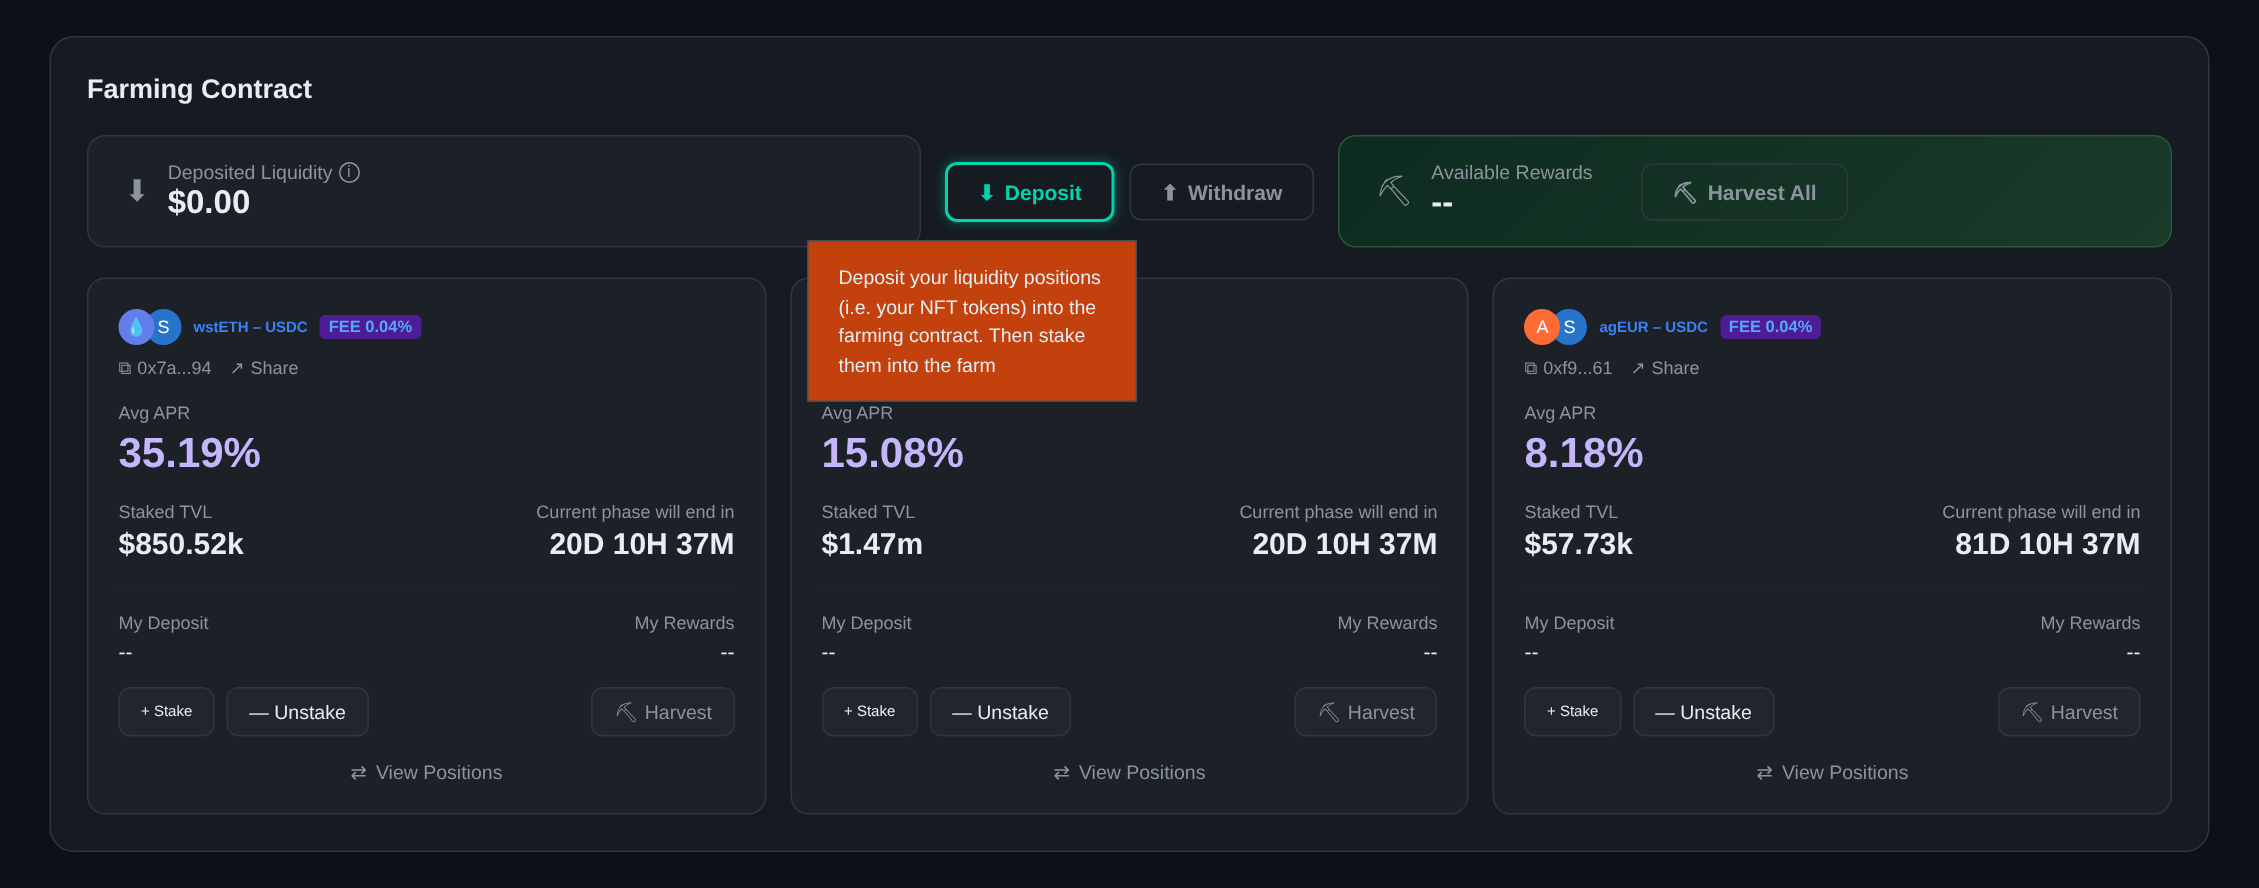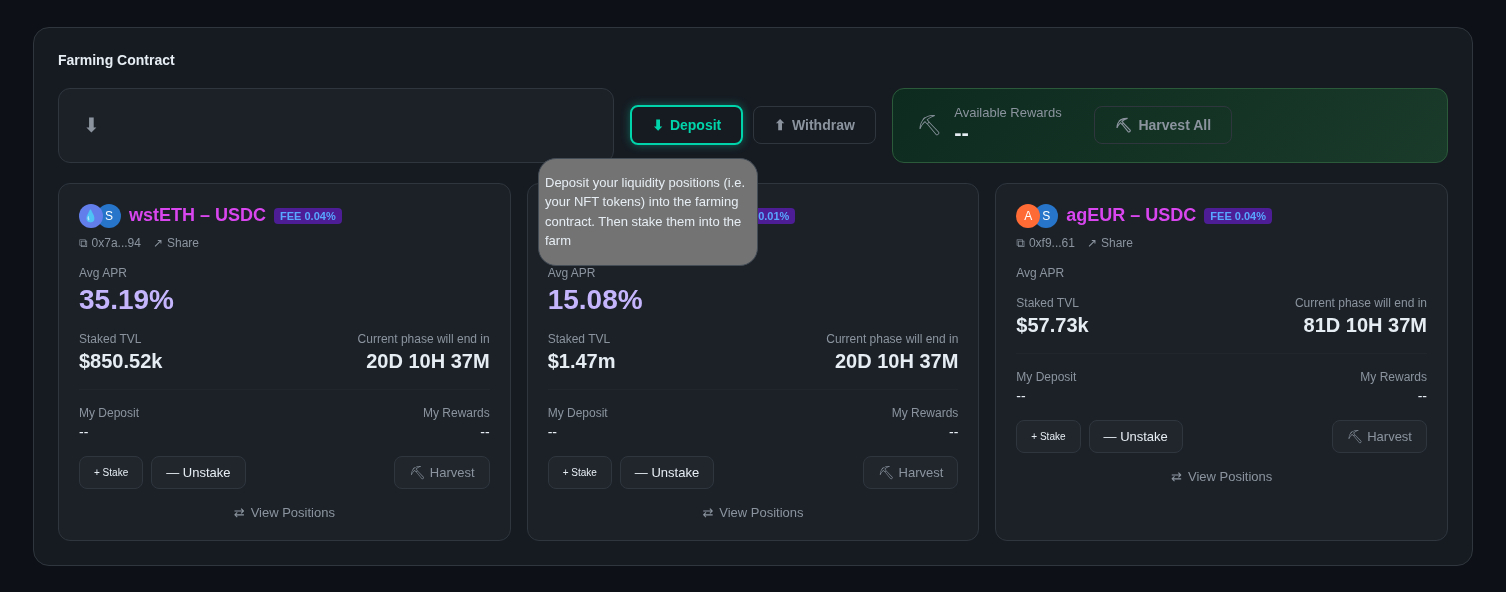--- a/index.html
+++ b/index.html
@@ -15,21 +15,21 @@
     .main-container {
       background: #161b22;
       border: 1px solid #30363d;
       border-radius: 16px;
       padding: 24px;
       width: 1440px;
       max-width: 100%;
     }
     .section-title {
       color: #e6edf3;
-      font-size: 14px;
+      font-size: 18px;
       font-weight: 600;
       margin-bottom: 20px;
     }
     .deposit-icon {
       color: #8b949e;
       font-size: 20px;
     }
     .deposit-label {
       color: #8b949e;
       font-size: 13px;
@@ -134,22 +134,22 @@
       border-radius: 50%;
       display: flex;
       align-items: center;
       justify-content: center;
       font-size: 12px;
     }
     .token-icon-eth { background: #627eea; color: white; margin-right: -6px; z-index: 1; }
     .token-icon-usdc { background: #2775ca; color: white; }
     .token-icon-ageur { background: #ff6b35; color: white; margin-right: -6px; z-index: 1; }
     .pair-name {
-      color: #d946ef;
-      font-size: 18px;
+      color: #3b82f6;
+      font-size: 10px;
       font-weight: 700;
     }
     .fee-badge {
       background: #4c1d95;
       color: #58a6ff;
       font-size: 11px;
       padding: 2px 6px;
       border-radius: 4px;
       font-weight: 600;
     }
@@ -271,24 +271,24 @@
       justify-content: center;
       gap: 6px;
       color: #8b949e;
       font-size: 13px;
       cursor: pointer;
       padding-top: 4px;
     }
     
     .tooltip-overlay {
       position: absolute;
-      background: #737373;
+      background: #c2410c;
       border: 1px solid #444c56;
-      border-radius: 18px;
-      padding: 14px 6px;
+      border-radius: 0;
+      padding: 14px 20px;
       width: 220px;
       color: #e6edf3;
       font-size: 13px;
       line-height: 1.5;
       top: 70px;
       left: 480px;
       z-index: 100;
     }
     .relative-wrapper {
       position: relative;
@@ -333,20 +333,27 @@
 
   <div class="relative-wrapper">
 
     <div class="tooltip-overlay">
       <span>Deposit your liquidity positions (i.e. your NFT tokens) into the farming contract. Then stake them into the farm</span>
     </div>
 
     <div class="top-section">
       <div class="left-panel">
         <div class="deposit-icon">⬇</div>
+        <div>
+          <div class="deposit-label">
+            <span>Deposited Liquidity</span>
+            <span class="info-icon">i</span>
+          </div>
+          <div class="deposit-value">$0.00</div>
+        </div>
       </div>
 
       <div class="mid-actions">
         <button class="btn-deposit">
           <span>⬇</span>
           <span>Deposit</span>
         </button>
         <button class="btn-withdraw">
           <span>⬆</span>
           <span>Withdraw</span>
@@ -497,20 +504,21 @@
           <span>⧉</span>
           <span>0xf9...61</span>
         </span>
         <span class="share-link">
           <span>↗</span>
           <span>Share</span>
         </span>
       </div>
       <div class="apr-section">
         <div class="apr-label">Avg APR</div>
+        <div class="apr-value">8.18%</div>
       </div>
       <div class="stats-row">
         <div class="stat-item">
           <div class="stat-label">Staked TVL</div>
           <div class="stat-value">$57.73k</div>
         </div>
         <div class="stat-item stat-right">
           <div class="stat-label">Current phase will end in</div>
           <div class="stat-value">81D 10H 37M</div>
         </div>

